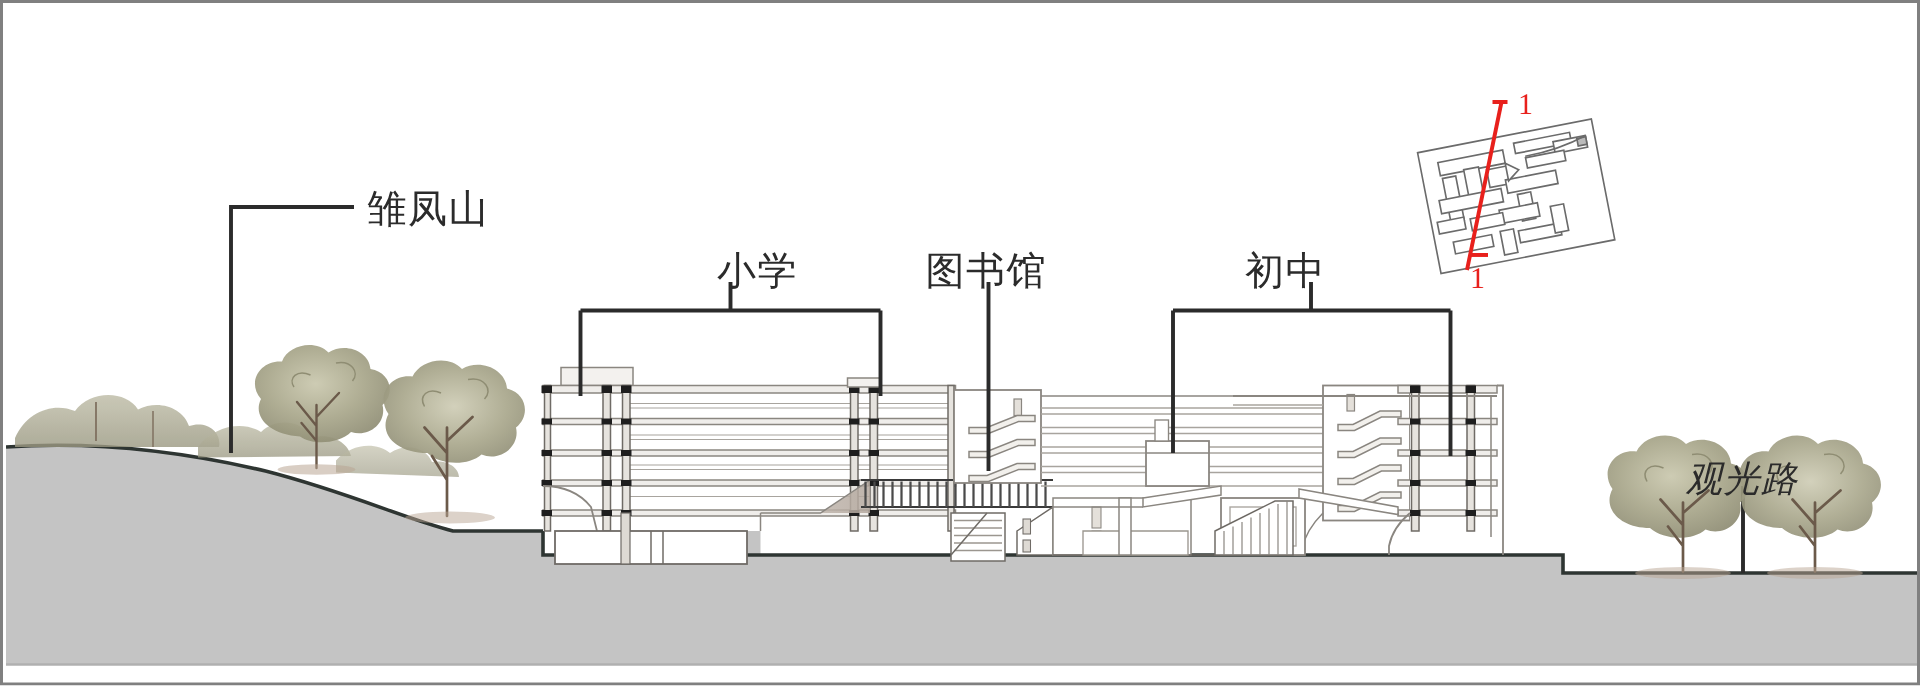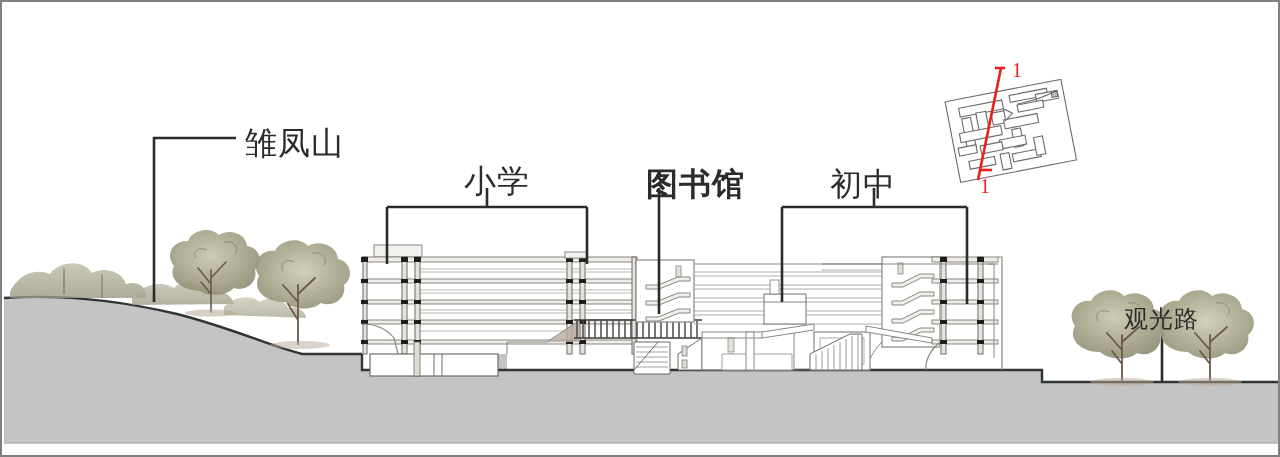--- a/index.html
+++ b/index.html
@@ -24,21 +24,21 @@
     position: absolute;
     left: 0;
     top: 0;
     width: 1280px;
     height: 457px;
     display: block;
   }
   .ann-label {
     position: absolute;
     color: #2b2b2b;
-    font-size: 32px;
+    font-size: 26px;
     line-height: 1;
     letter-spacing: 1px;
     white-space: nowrap;
     font-family: "DejaVu Sans", "Liberation Sans", sans-serif;
   }
   .ann-label.small {
     font-size: 24px;
   }
   .section-num {
     position: absolute;
@@ -426,25 +426,25 @@
           <path d="M 999,66 L 976,178"></path>
           <path d="M 978,168 L 990,168"></path>
         </g>
       </g>
 
     </g>
   </svg>
 
   <div class="ann-label" style="left:243px; top:125px;">雏凤山</div>
 
-  <div class="ann-label" style="left:462px; top:166px;font-family:Liberation Mono, monospace;">小学</div>
-
-  <div class="ann-label" style="left:644px; top:166px;font-weight:bold;">图书馆</div>
+  <div class="ann-label" style="left:476px; top:166px;">小学</div>
+
+  <div class="ann-label" style="left:615px; top:166px;">图书馆</div>
 
   <div class="ann-label" style="left:828px; top:166px;">初中</div>
 
-  <div class="ann-label small" style="left:1122px; top:305px;">观光路</div>
+  <div class="ann-label small" style="left:1122px; top:305px;font-style:italic;">观光路</div>
 
   <div class="section-num" style="left:1010px; top:58px;">1</div>
 
   <div class="section-num" style="left:978px; top:174px;">1</div>
 
 </div>
 
 </body></html>

